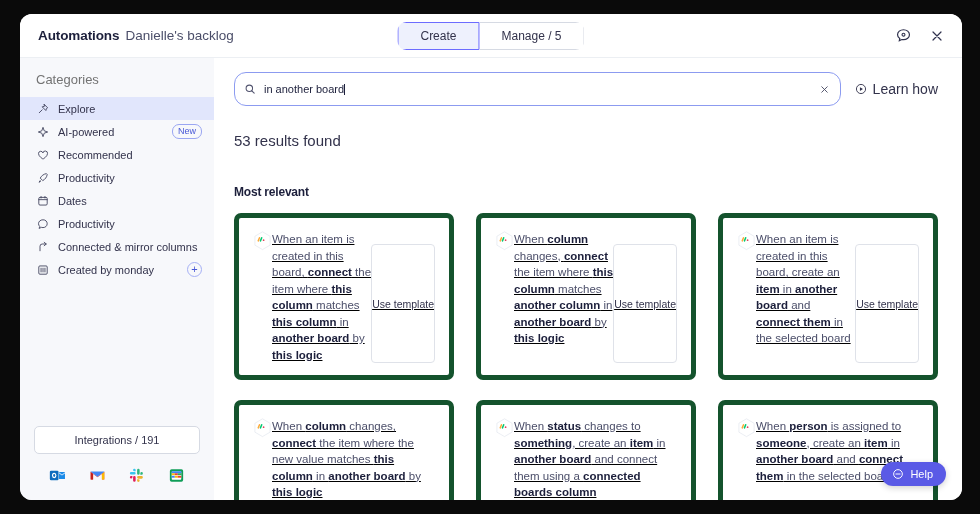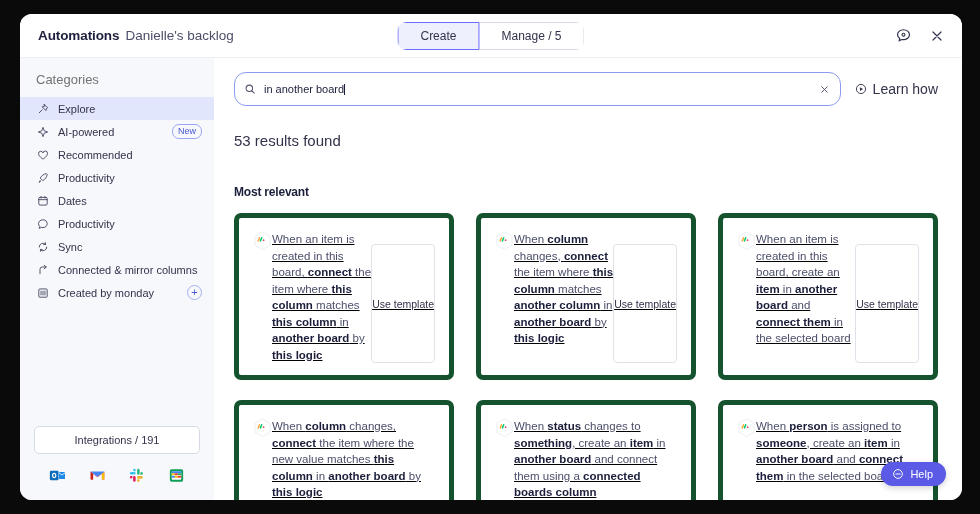--- a/index.html
+++ b/index.html
@@ -359,29 +359,20 @@
 
         <div class="nav-item">
           <span class="nav-icon">
             <svg viewBox="0 0 16 16" width="12" height="12" fill="none" stroke="#43455f" stroke-width="1.2" stroke-linejoin="round">
               <path d="M13.6 7.6c0 3-2.5 5.2-5.6 5.2-.8 0-1.5-.1-2.2-.3l-3 1.4.9-2.7C2.6 10.3 2 9 2 7.6 2 4.6 4.6 2.4 8 2.4s5.6 2.2 5.6 5.2z"></path>
             </svg>
           </span>
           <span class="nav-label">Productivity</span>
         </div>
 
-        <div class="nav-item">
-          <span class="nav-icon">
-            <svg viewBox="0 0 16 16" width="12" height="12" fill="none" stroke="#43455f" stroke-width="1.2" stroke-linecap="round" stroke-linejoin="round">
-              <path d="M13 8a5 5 0 01-8.6 3.5M3 8a5 5 0 018.6-3.5"></path>
-              <path d="M11.4 2.3v2.4H9M4.6 13.7v-2.4H7"></path>
-            </svg>
-          </span>
-          <span class="nav-label">Sync</span>
-        </div>
 
         <div class="nav-item">
           <span class="nav-icon">
             <svg viewBox="0 0 16 16" width="12" height="12" fill="none" stroke="#43455f" stroke-width="1.2" stroke-linecap="round" stroke-linejoin="round">
               <path d="M4 13V7a3 3 0 013-3h5"></path>
               <path d="M9.6 1.8L12.4 4 9.6 6.3"></path>
             </svg>
           </span>
           <span class="nav-label">Connected &amp; mirror columns</span>
         </div>

